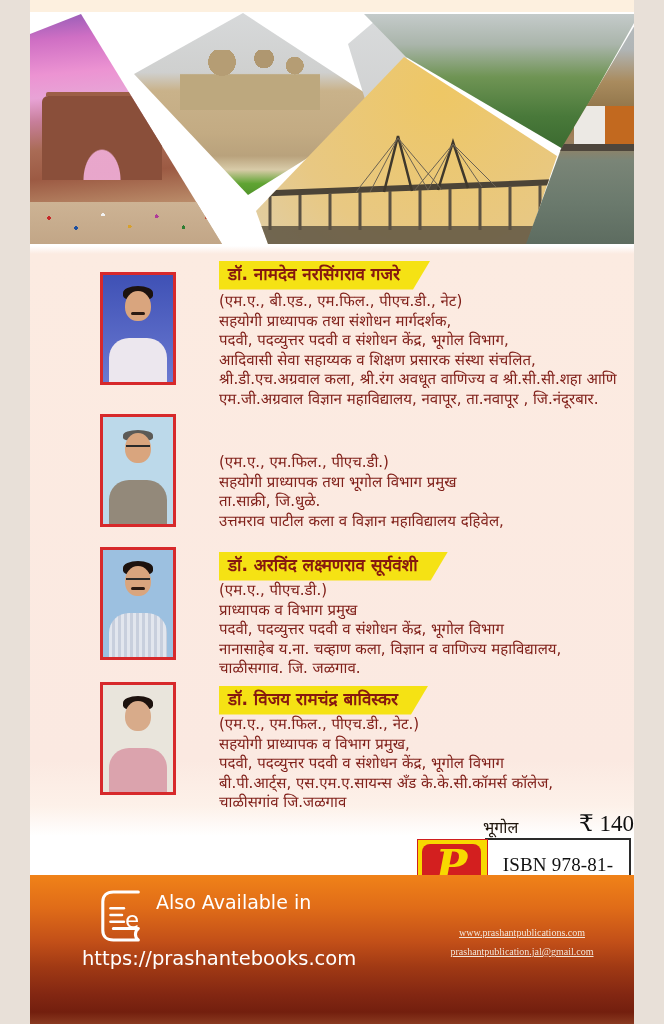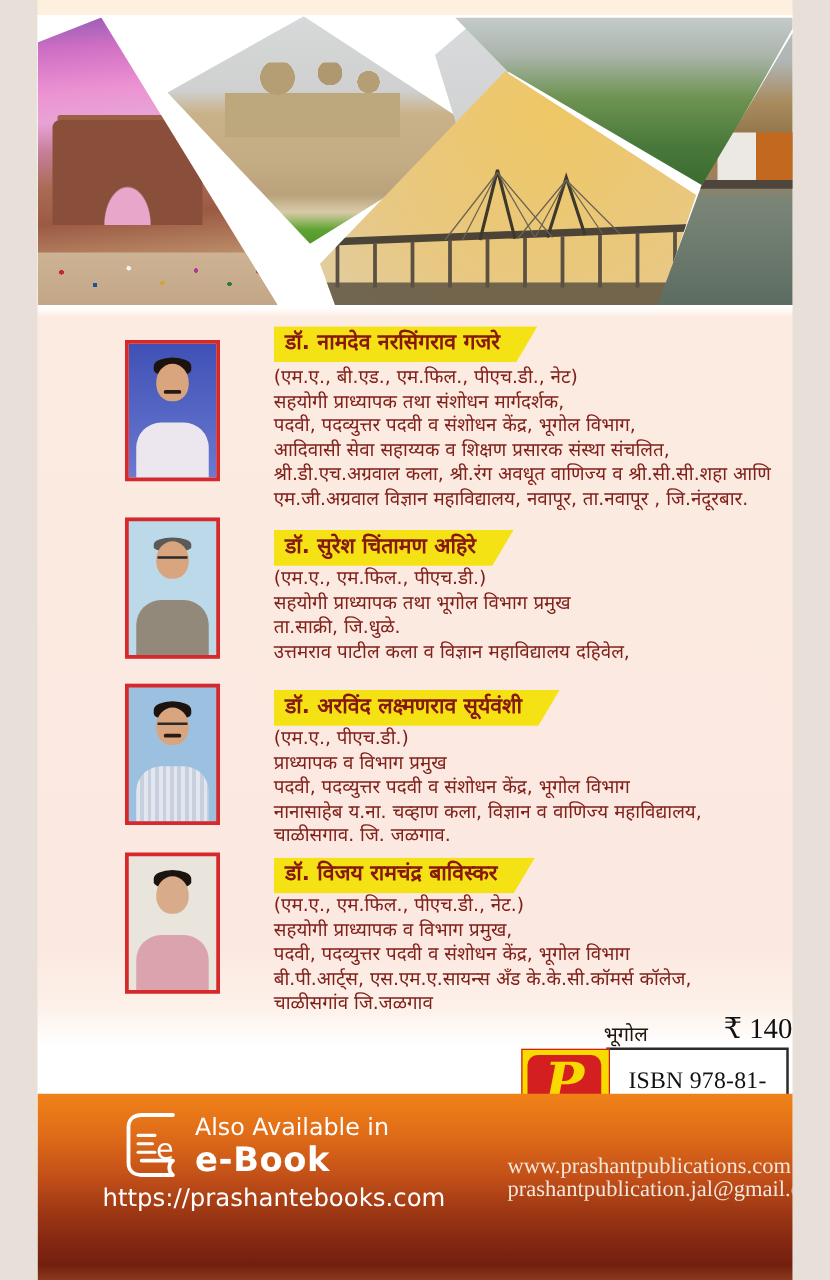--- a/index.html
+++ b/index.html
@@ -99,22 +99,22 @@
     font-weight:bold;font-size:14.5px;letter-spacing:-.3px;}
   
   .footer{position:absolute;left:0;top:875px;width:664px;height:149px;
     background:linear-gradient(180deg,#f08218 0%,#e06c18 22%,#c24f18 45%,#a03914 62%,
       #832712 80%,#731f0e 92%,#8a3a20 100%);}
   .ebook-icon{position:absolute;left:68px;top:14px;width:48px;height:54px;}
   .ebook-tagline{position:absolute;left:126px;top:16px;color:#fff;font-size:19px;}
   .ebook-title{position:absolute;left:126px;top:38px;color:#fff;font-size:27px;font-weight:bold;
     letter-spacing:.5px;}
   .ebook-url{position:absolute;left:52px;top:72px;color:#fff;font-size:19.5px;}
-  .contact{position:absolute;left:376px;top:48px;width:232px;color:#f3e6da;
-    font-family:"Liberation Serif","DejaVu Serif",serif;font-size:18px;line-height:19px;}
+  .contact{position:absolute;left:376px;top:48px;width:232px;text-align:center;color:#f3e6da;
+    font-family:"Liberation Serif","DejaVu Serif",serif;font-size:10px;line-height:19px;text-decoration:underline;}
 </style>
 </head>
 <body>
 
 <div class="page">
 
   <div class="collage">
     <div class="ph ph-gateway"></div>
     <div class="ph ph-temple"></div>
     <div class="ph ph-sliver"></div>
@@ -169,21 +169,20 @@
     <div>श्री.डी.एच.अग्रवाल कला, श्री.रंग अवधूत वाणिज्य व श्री.सी.सी.शहा आणि</div>
     <div>एम.जी.अग्रवाल विज्ञान महाविद्यालय, नवापूर, ता.नवापूर , जि.नंदूरबार.</div>
   </div>
 
   <div class="portrait p2" style="top:414px">
     <div class="hair"></div>
     <div class="head"></div>
     <div class="glasses"></div>
     <div class="torso"></div>
   </div>
-  <div class="badge" style="top:424px">डॉ. सुरेश चिंतामण अहिरे</div>
   <div class="lines" style="top:453px">
     <div>(एम.ए., एम.फिल., पीएच.डी.)</div>
     <div>सहयोगी प्राध्यापक तथा भूगोल विभाग प्रमुख</div>
     <div>ता.साक्री, जि.धुळे.</div>
     <div>उत्तमराव पाटील कला व विज्ञान महाविद्यालय दहिवेल,</div>
   </div>
 
   <div class="portrait p3" style="top:547px">
     <div class="hair"></div>
     <div class="head"></div>
@@ -232,21 +231,20 @@
 
   <div class="footer">
     <svg class="ebook-icon" viewBox="0 0 50 56">
       <path d="M42 3 H16 C9 3 5 7 5 13 V43 C5 49 9 53 16 53 H42 C38 50 38 44 42 41 H16" fill="none" stroke="#ffffff" stroke-width="3.2" stroke-linecap="round" stroke-linejoin="round"></path>
       <line x1="13" y1="20" x2="27" y2="20" stroke="#ffffff" stroke-width="2.6" stroke-linecap="round"></line>
       <line x1="13" y1="27" x2="25" y2="27" stroke="#ffffff" stroke-width="2.6" stroke-linecap="round"></line>
       <line x1="13" y1="34" x2="27" y2="34" stroke="#ffffff" stroke-width="2.6" stroke-linecap="round"></line>
       <text x="28" y="40" font-family="DejaVu Sans, sans-serif" font-size="24" fill="#ffffff">e</text>
     </svg>
     <div class="ebook-tagline">Also Available in</div>
-    <div class="ebook-title">e-Book</div>
     <div class="ebook-url">https://prashantebooks.com</div>
     <div class="contact">
       <div>www.prashantpublications.com</div>
       <div>prashantpublication.jal@gmail.com</div>
     </div>
   </div>
 
 </div>
 
 </body></html>

